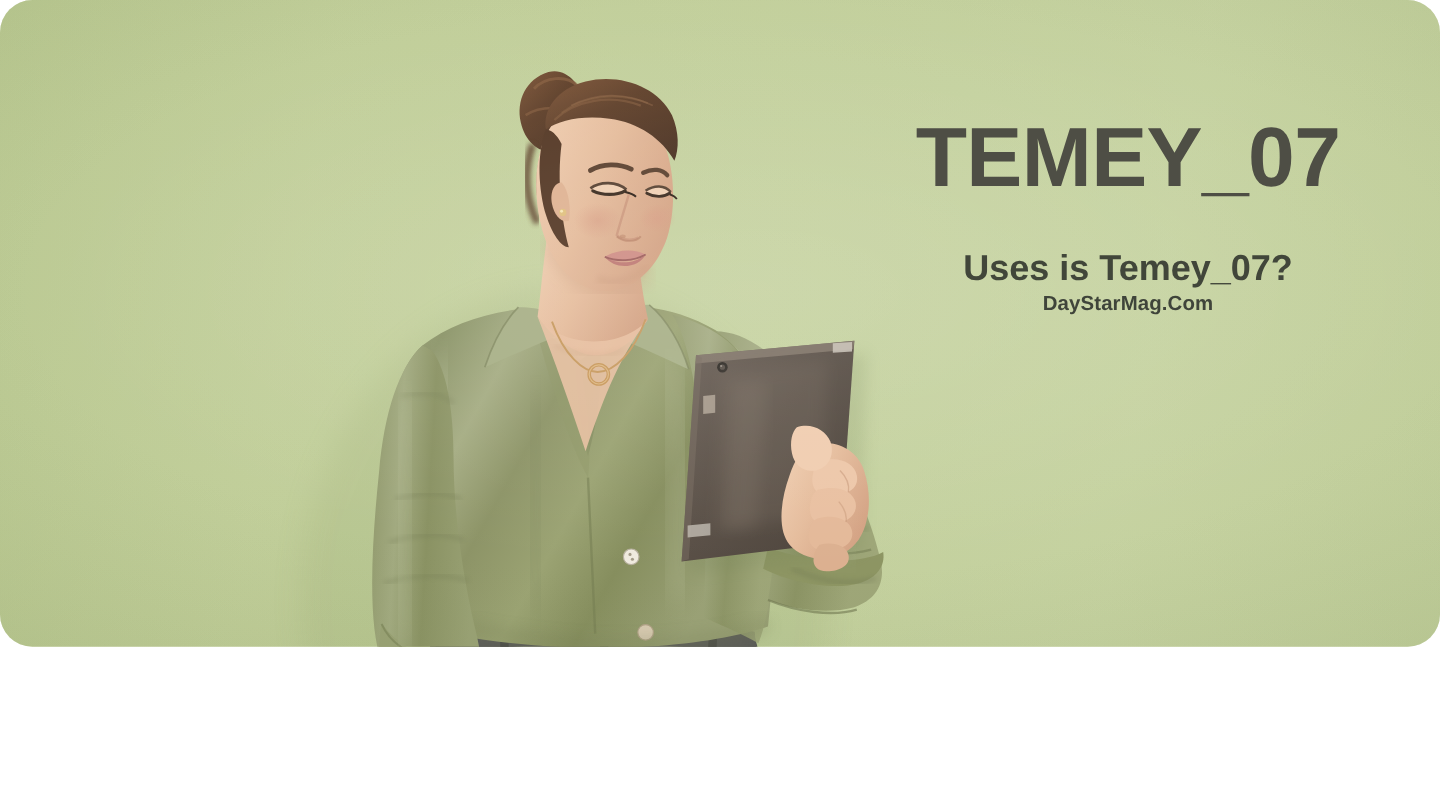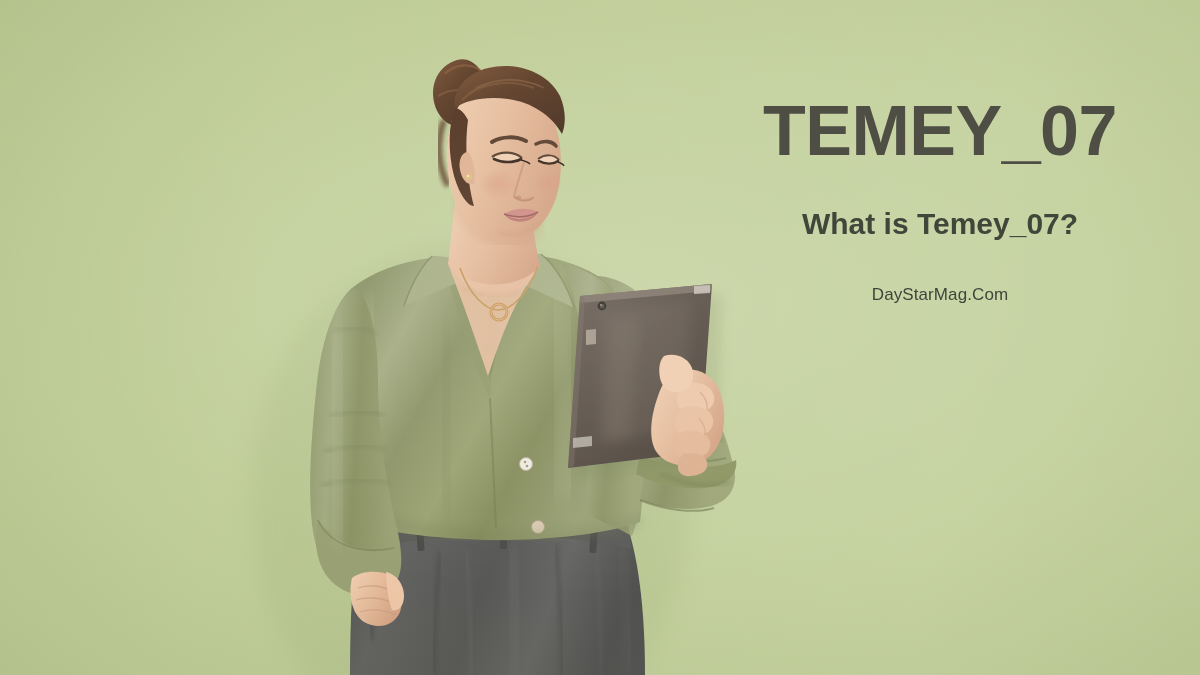--- a/index.html
+++ b/index.html
@@ -3,24 +3,25 @@
 <meta charset="utf-8">
 <style>
   * { margin:0; padding:0; box-sizing:border-box; }
   html, body {
     width:1200px; height:675px;
     font-family:"Liberation Sans", sans-serif;
     overflow:hidden;
   }
   #stage {
     position:relative;
-    width:1200px; height:675px;
+    width:1200px; height:539px;
     background:
       radial-gradient(ellipse 120% 95% at 38% 42%, #c6d2a0 0%, #c2cf9b 38%, #bfcc97 60%, #b7c58f 100%);
     overflow:hidden;
+    border-radius:27px;
   }
   
   #bg-wash {
     position:absolute; inset:0;
     background:linear-gradient(100deg, rgba(168,186,126,0.30) 0%, rgba(188,203,150,0.10) 22%,
                 rgba(208,220,178,0.18) 58%, rgba(210,222,180,0.30) 78%, rgba(198,212,166,0.26) 100%);
     pointer-events:none;
   }
   #bg-vig {
     position:absolute; inset:0;
@@ -44,23 +45,22 @@
   }
   #subtitle {
     margin-top:38px;
     font-size:30px;
     font-weight:700;
     line-height:1.30;
     color:#41463a;
   }
   #subtitle .l { display:block; }
   #attribution {
-    margin-top:42px;
     font-size:17px;
-    font-weight:400;
+    font-weight:700;
     letter-spacing:0.1px;
     color:#3f443a;
   }
 
   
   #subject { position:absolute; left:0; top:0; width:1200px; height:675px; }
   #subject svg { position:absolute; left:0; top:0; }
 </style>
 </head>
 <body>
@@ -360,19 +360,19 @@
     </svg>
   </div>
 
   <div id="bg-vig"></div>
 
   <div id="text-panel">
 
     <div id="headline">TEMEY_07</div>
 
     <div id="subtitle">
-      <span class="l">What is Temey_07?</span>
+      <span class="l">Uses is Temey_07?</span>
     </div>
 
     <div id="attribution">DayStarMag.Com</div>
   </div>
 
 </div>
 
 </body></html>

